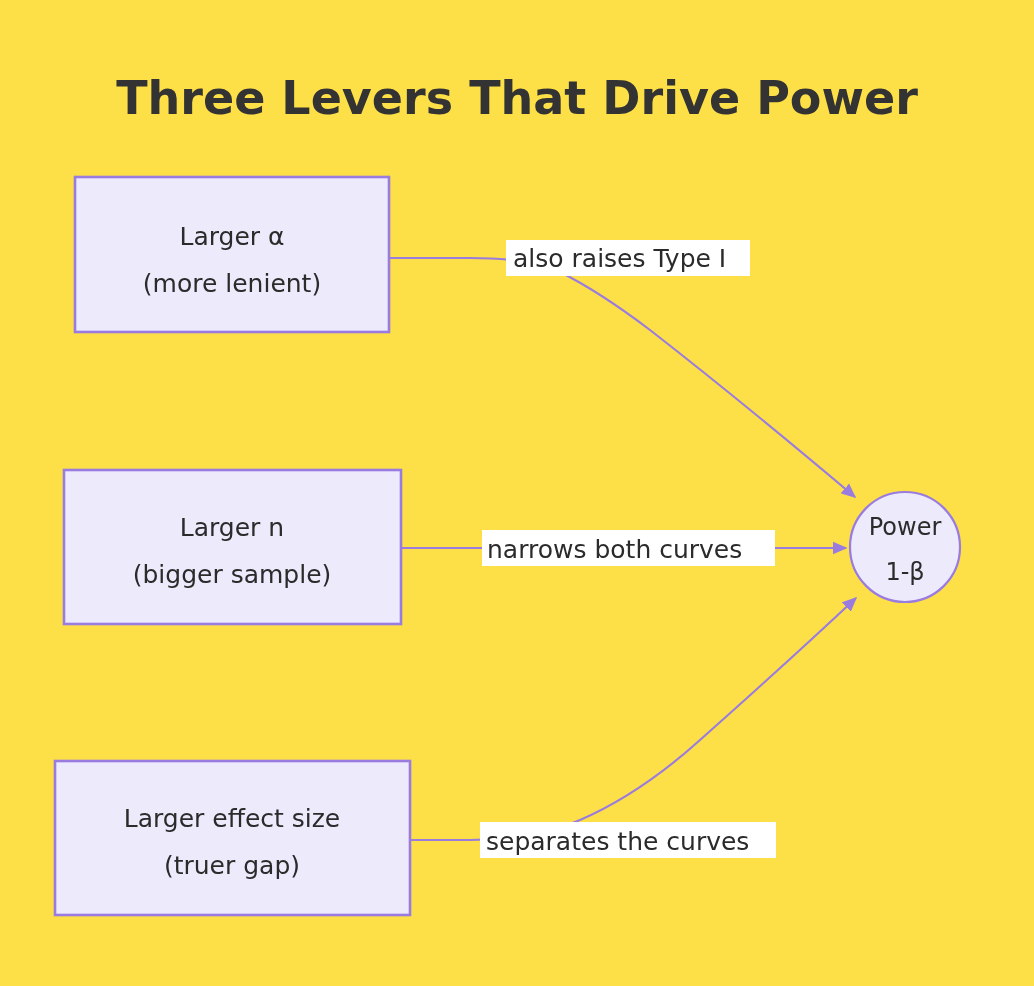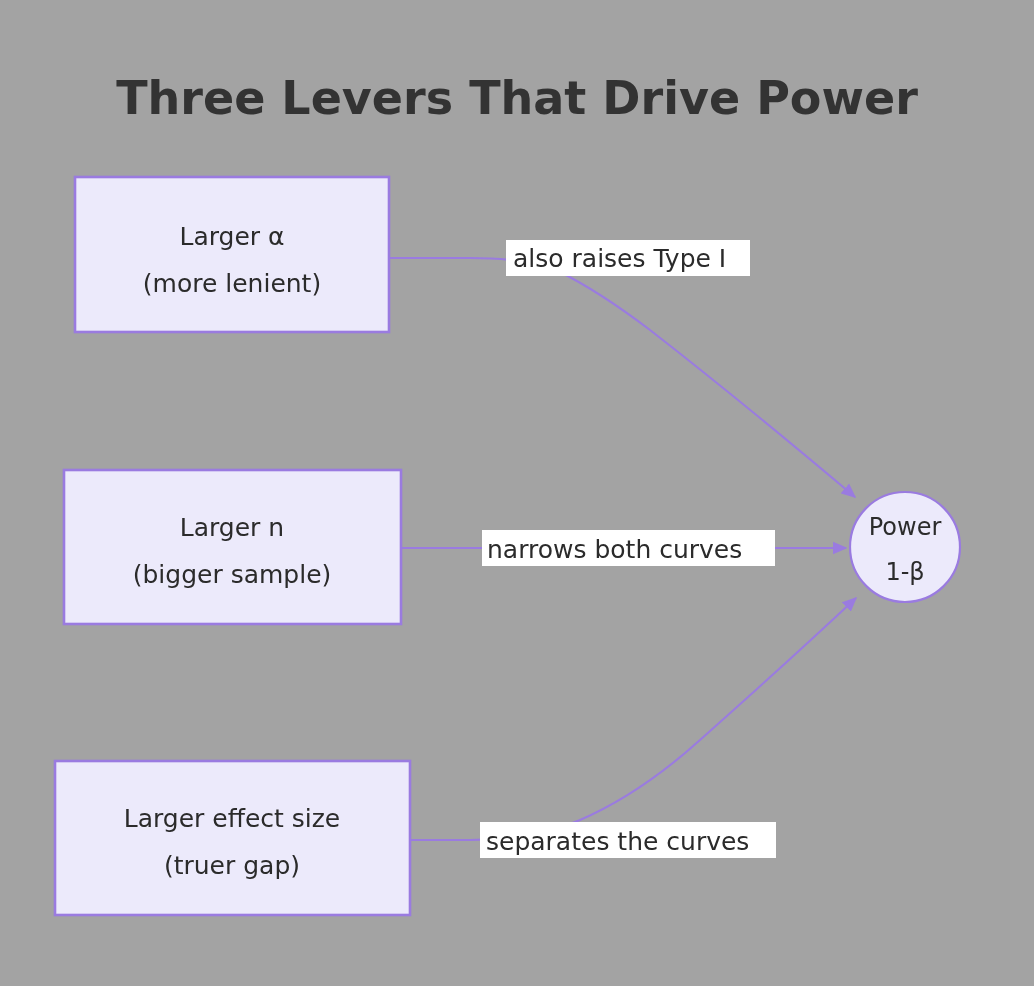--- a/index.html
+++ b/index.html
@@ -10,21 +10,21 @@
   body {
     width: 1034px;
     height: 986px;
     font-family: "DejaVu Sans", sans-serif;
     overflow: hidden;
   }
   #diagram-root {
     position: relative;
     width: 1034px;
     height: 986px;
-    background: #a3a3a3;
+    background: #fde047;
   }
   svg.flow {
     display: block;
     width: 1034px;
     height: 986px;
   }
   .diagram-title {
     font-family: "DejaVu Sans", sans-serif;
     font-size: 46px;
     font-weight: 700;

